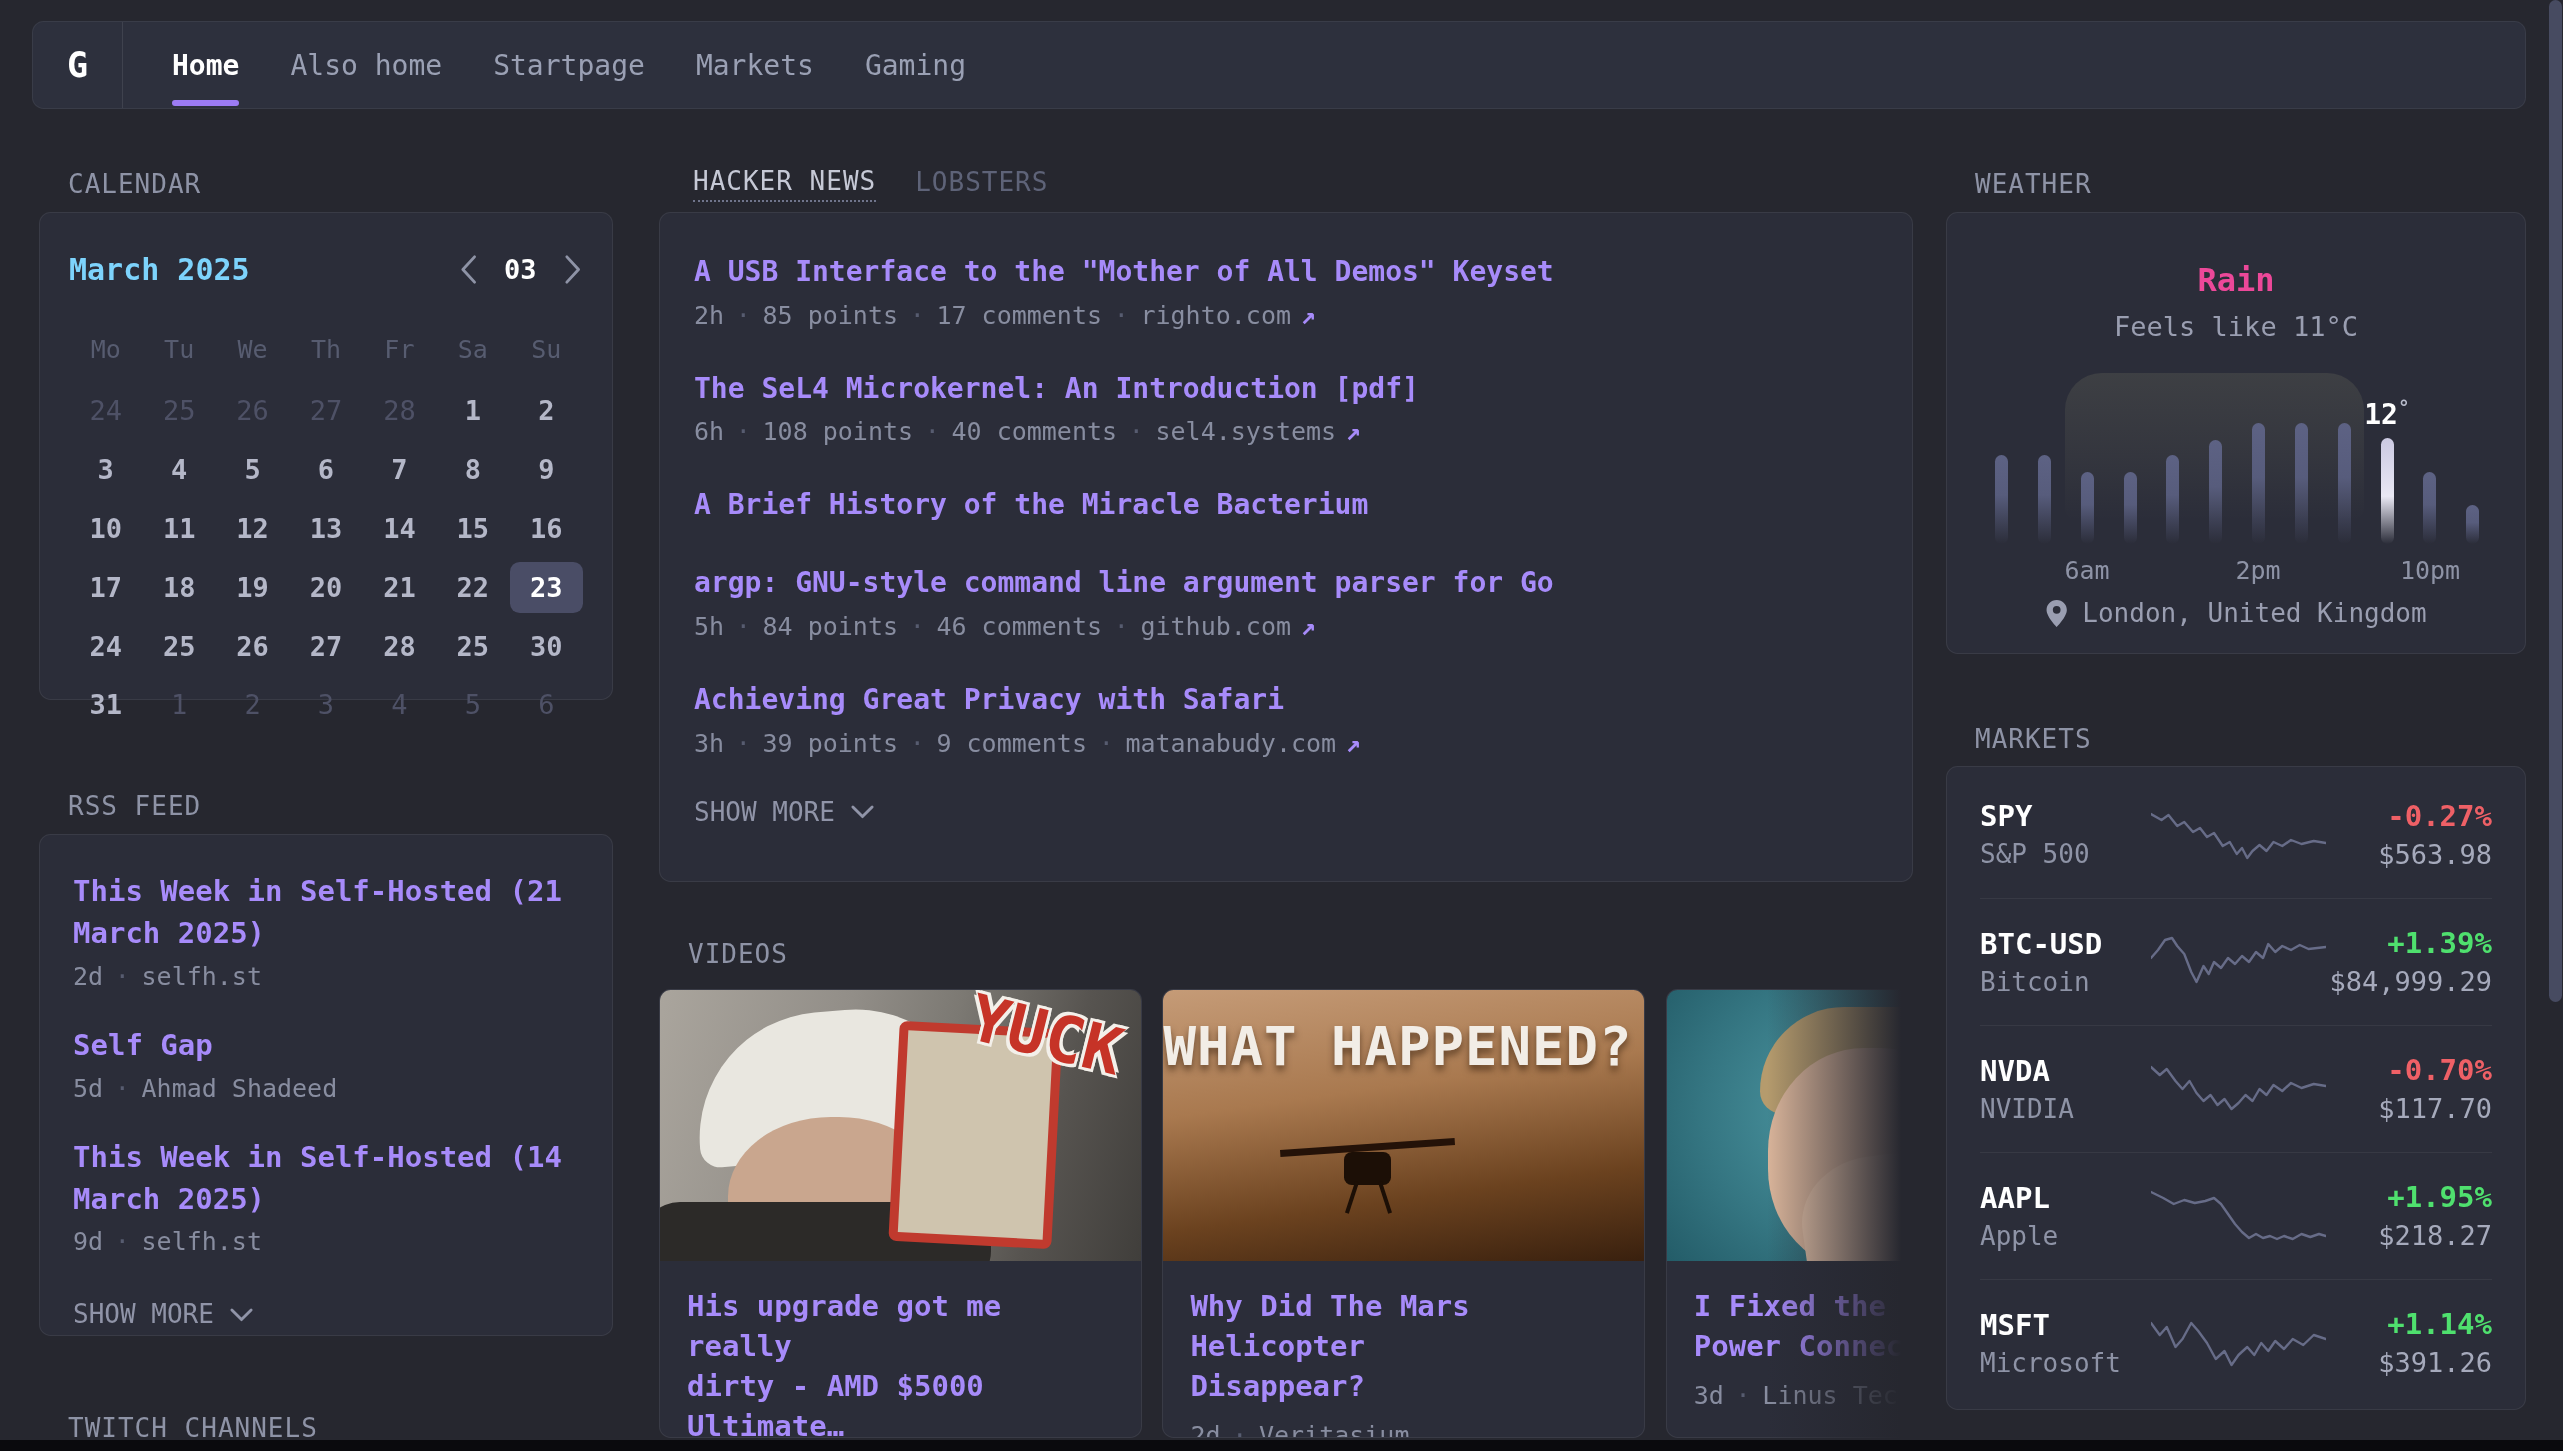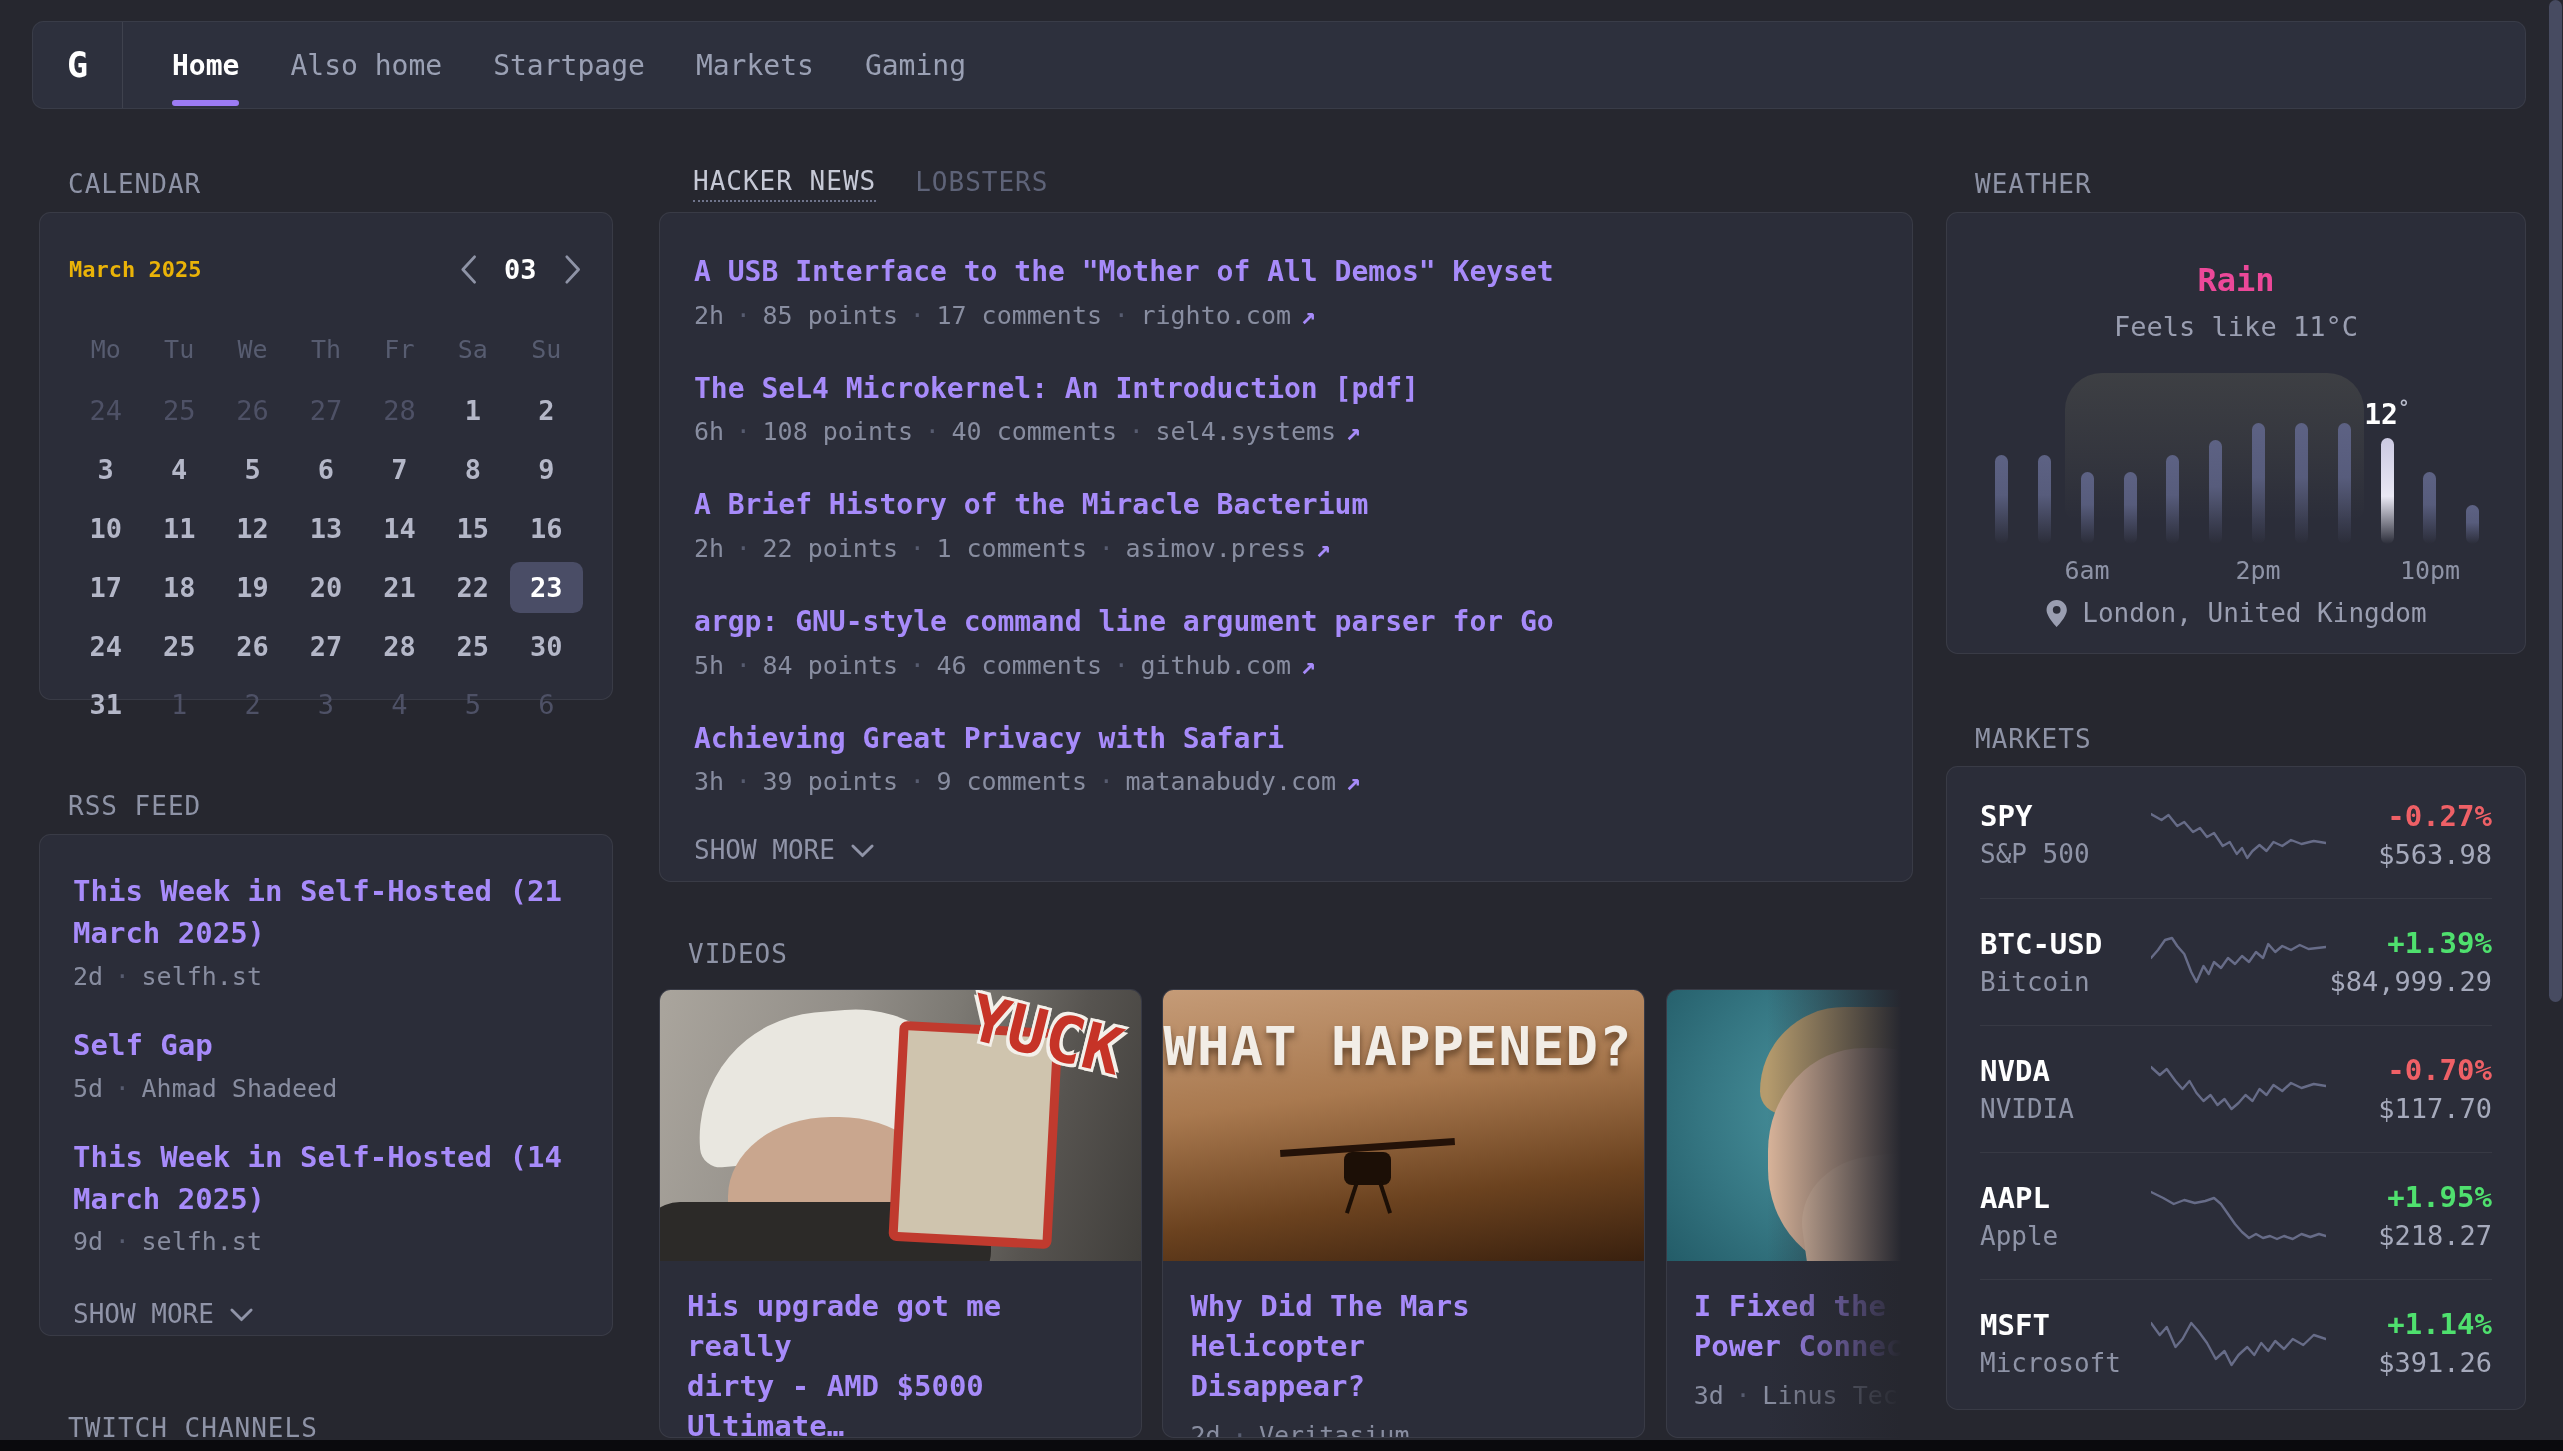--- a/index.html
+++ b/index.html
@@ -23,21 +23,21 @@
   .col { position:absolute; top:156px; }
   .col-left   { left:39px;   width:574px;  }
   .col-center { left:659px;  width:1254px; }
   .col-right  { left:1946px; width:580px;  }
   .sec-label { height:56px; display:flex; align-items:center; gap:39px;
     padding-left:29px; font-size:26px; letter-spacing:1px; color:#8e93a6; }
   .card { background:#2b2d39; border:1px solid rgba(255,255,255,.07); border-radius:11.7px; }
   
   .cal-card { height:488px; padding:25px 29px; }
   .cal-head { display:flex; align-items:center; justify-content:space-between; height:62px; }
-  .cal-title { font-size:22px; font-weight:700; color:#eab308; }
+  .cal-title { font-size:30px; font-weight:700; color:#7dd3fc; }
   .cal-ctrl { display:flex; align-items:center; gap:25px; }
   .cal-badge { font-size:27px; font-weight:700; color:#fff; }
   .chev-btn { display:flex; align-items:center; color:#8e93a6; cursor:pointer; }
   .cal-week { display:grid; grid-template-columns:repeat(7,1fr); margin-top:35px; }
   .cal-week span { text-align:center; font-size:25px; color:#575c70; }
   .cal-grid { display:grid; grid-template-columns:repeat(7,1fr); row-gap:7.8px; margin-top:21.4px; }
   .day { height:51px; display:flex; align-items:center; justify-content:center;
     font-size:27px; font-weight:700; color:#b4b7c8; border-radius:9.7px; }
   .day.out { color:#4e5166; font-weight:500; }
   .day.sel { background:#4a4d66; color:#fff; }
@@ -244,21 +244,20 @@
       <div class="hn-item">
         <div class="hn-title">A USB Interface to the "Mother of All Demos" Keyset</div>
         <div class="meta"><span>2h</span><span class="dot">·</span><span>85 points</span><span class="dot">·</span><span>17 comments</span><span class="dot">·</span><span>righto.com</span><span class="arrow">↗</span></div>
       </div>
       <div class="hn-item">
         <div class="hn-title">The SeL4 Microkernel: An Introduction [pdf]</div>
         <div class="meta"><span>6h</span><span class="dot">·</span><span>108 points</span><span class="dot">·</span><span>40 comments</span><span class="dot">·</span><span>sel4.systems</span><span class="arrow">↗</span></div>
       </div>
       <div class="hn-item">
         <div class="hn-title">A Brief History of the Miracle Bacterium</div>
-        <div class="meta"><span>2h</span><span class="dot">·</span><span>22 points</span><span class="dot">·</span><span>1 comments</span><span class="dot">·</span><span>asimov.press</span><span class="arrow">↗</span></div>
       </div>
       <div class="hn-item">
         <div class="hn-title">argp: GNU-style command line argument parser for Go</div>
         <div class="meta"><span>5h</span><span class="dot">·</span><span>84 points</span><span class="dot">·</span><span>46 comments</span><span class="dot">·</span><span>github.com</span><span class="arrow">↗</span></div>
       </div>
       <div class="hn-item">
         <div class="hn-title">Achieving Great Privacy with Safari</div>
         <div class="meta"><span>3h</span><span class="dot">·</span><span>39 points</span><span class="dot">·</span><span>9 comments</span><span class="dot">·</span><span>matanabudy.com</span><span class="arrow">↗</span></div>
       </div>
       <div class="show-more" style="margin-top: 25px;">SHOW MORE<svg width="25" height="15.6" viewBox="0 0 26 16">

